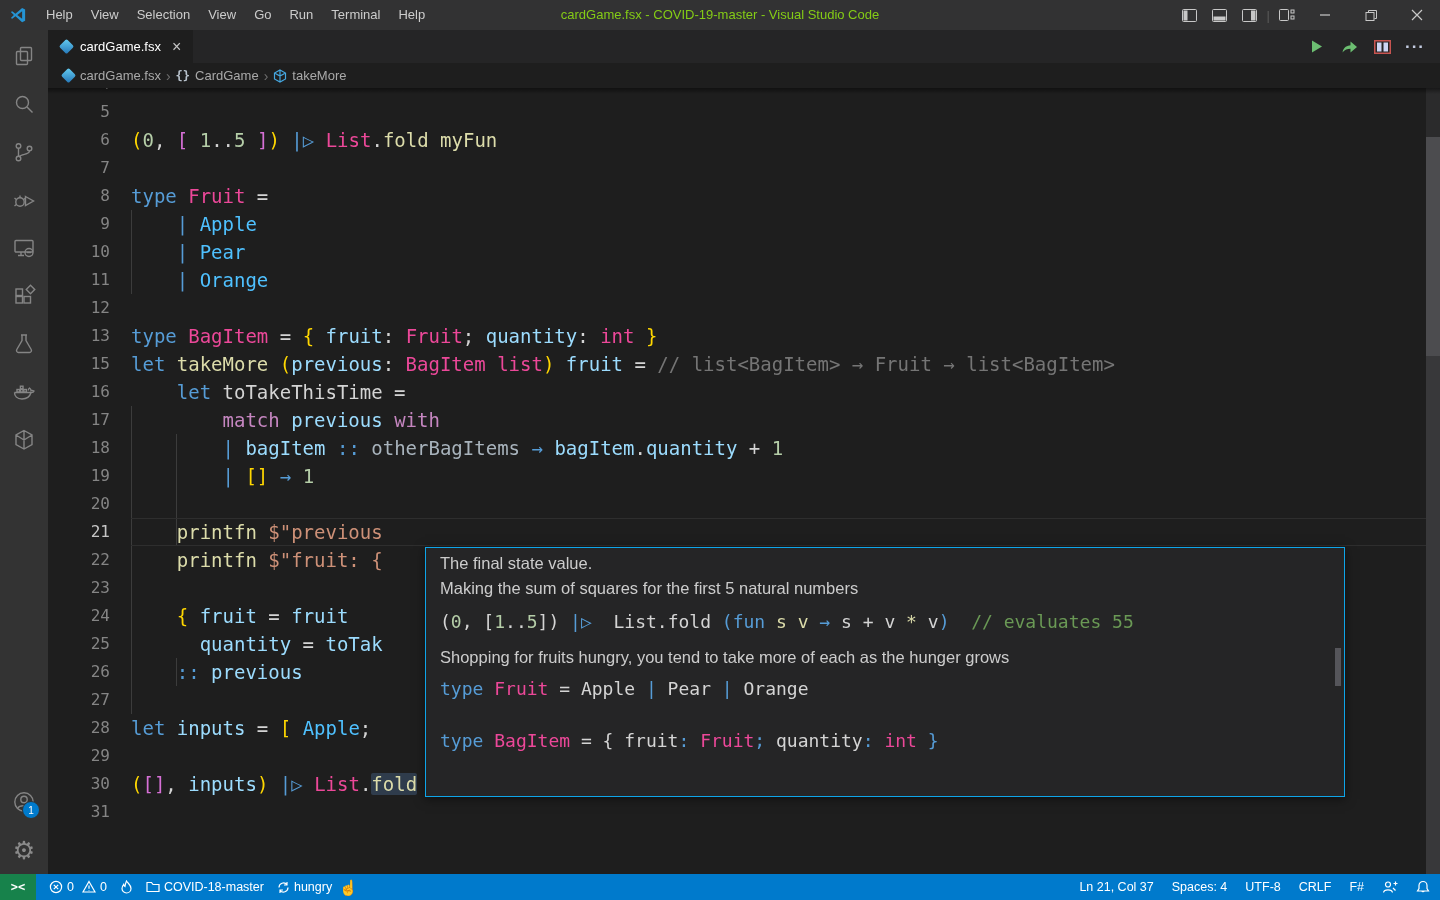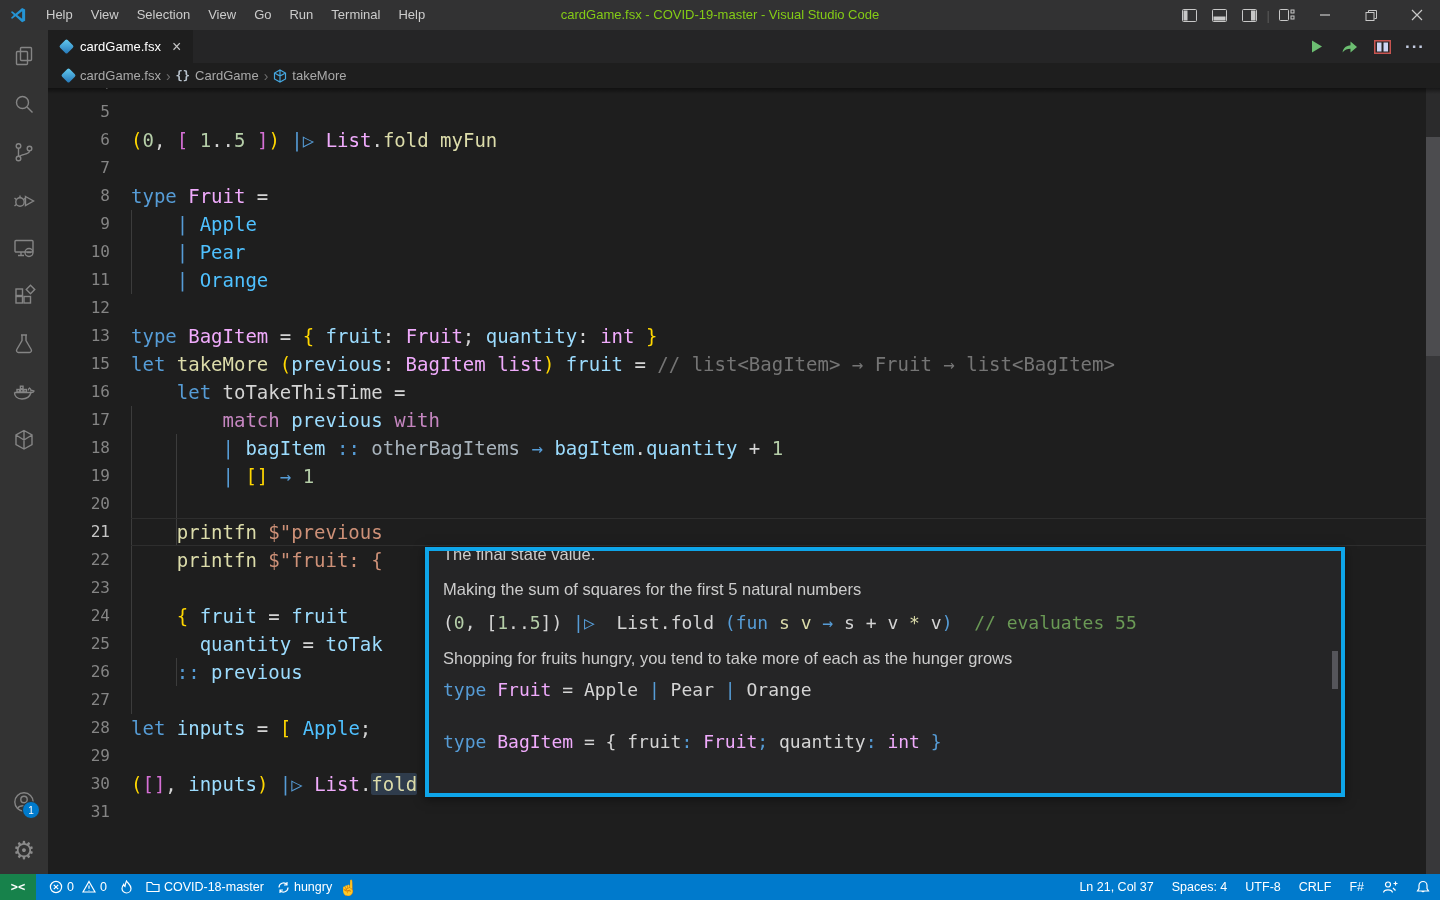--- a/index.html
+++ b/index.html
@@ -56,39 +56,39 @@
     background:linear-gradient(rgba(0,0,0,.45),transparent)}
   .guide{position:absolute;width:1px;background:#3c3c3c;z-index:1}
   #code-lines{position:absolute;left:0;top:-18px;right:0;z-index:2}
   .row{position:relative;display:flex;height:28px}
   .ln{flex:0 0 83px;box-sizing:border-box;padding-right:21px;text-align:right;color:#858585;
     font:16px/28px "DejaVu Sans Mono",monospace}
   .code{flex:1;white-space:pre;font:19px/28px "DejaVu Sans Mono",monospace;color:#d4d4d4}
   .row.cur .ln{color:#c6c6c6}
   .clh{position:absolute;left:83px;right:0;height:1px;background:#2e2e2e}
   .clh.t{top:0}.clh.b{bottom:0}
-  .tk.kw{color:#569CD6}.tk.ctrl{color:#C586C0}.tk.ty{color:#f0abfc}.tk.fn{color:#DCDCAA}
+  .tk.kw{color:#569CD6}.tk.ctrl{color:#C586C0}.tk.ty{color:#ec4899}.tk.fn{color:#DCDCAA}
   .tk.vr{color:#9CDCFE}.tk.en{color:#4FC1FF}.tk.nm{color:#B5CEA8}.tk.st{color:#CE9178}
   .tk.b1{color:#FFD700}.tk.b2{color:#D670D6}.tk.op{color:#569CD6}.tk.pl{color:#D4D4D4}
   .tk.cm{color:#757575}.tk.cmg{color:#6A9955}.tk.dim{color:#A8B3BC}
   .tk.hl{background:rgba(88,134,184,.30);border-radius:2px}
 
   
   #scrollbar{position:absolute;left:1426px;top:88px;width:14px;height:786px;background:#2b2b2c;z-index:20}
   #sb-thumb{position:absolute;left:0;top:49px;width:14px;height:219px;background:#4c4c4f}
   #sb-lower{position:absolute;left:0;top:268px;width:14px;height:518px;background:#38383a}
 
   
   #tooltip{position:absolute;left:425px;top:547px;width:920px;height:250px;background:#252526;
-    border:4px solid #0ea5e9;box-sizing:border-box;z-index:60;overflow:hidden;padding:0 14px;
+    border:1px solid #0ea5e9;box-sizing:border-box;z-index:60;overflow:hidden;padding:12px 14px;
     box-shadow:0 2px 10px rgba(0,0,0,.5)}
   .tt-p{font:16.5px/21px "Liberation Sans",sans-serif;color:#cccccc;white-space:nowrap}
   #tt-clip{margin-top:-7px}
   #tt-heading{font-size:17px;line-height:22px;font-weight:700;color:#e8e8e8;margin-top:13px}
-  #tt-para1{margin-top:14px}
+  #tt-para1{margin-top:4px}
   .tt-code{white-space:pre;font:18px/25px "DejaVu Sans Mono",monospace;color:#d4d4d4}
   #tt-code1{margin-top:10px}
   #tt-para2{margin-top:13px}
   #tt-code2{margin-top:8px}
   #tt-code3{margin-top:27px}
   #tt-scroll{position:absolute;right:3px;top:100px;width:6px;height:38px;background:#55555a}
 
   
   #statusbar{position:absolute;left:0;top:874px;width:1440px;height:26px;
     background:var(--accent,#007acc);display:flex;align-items:center;color:#ffffff;

